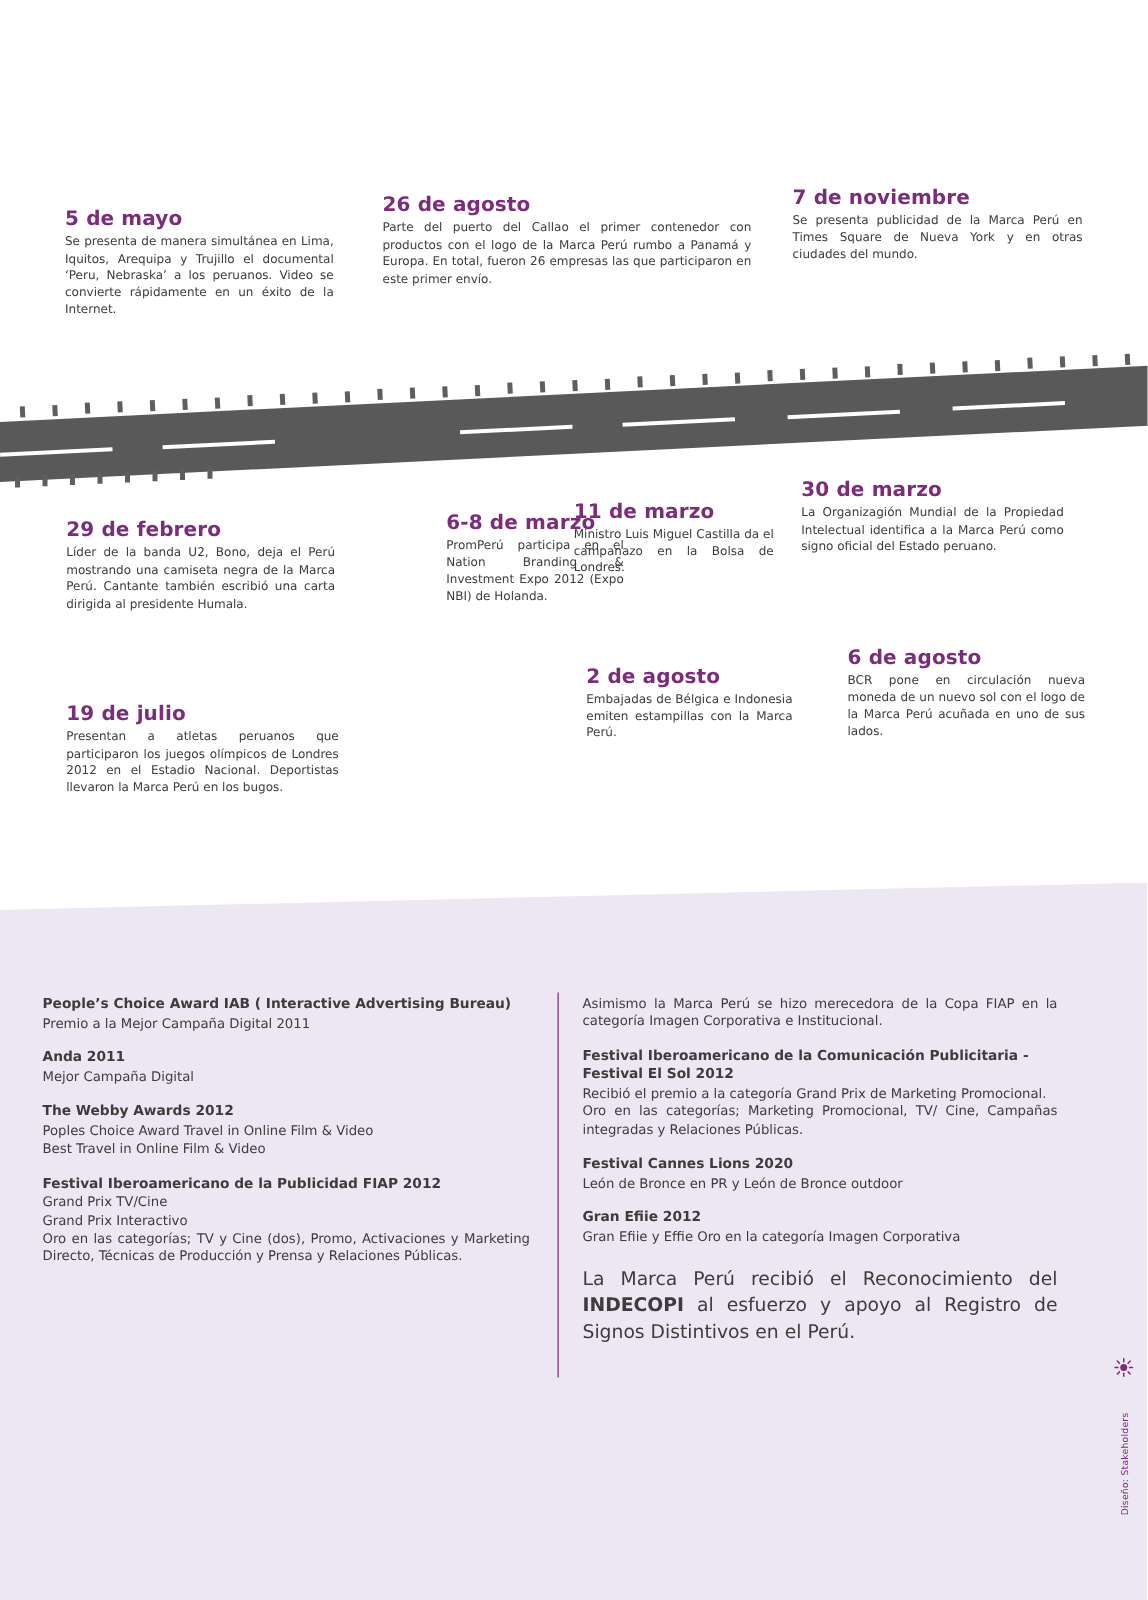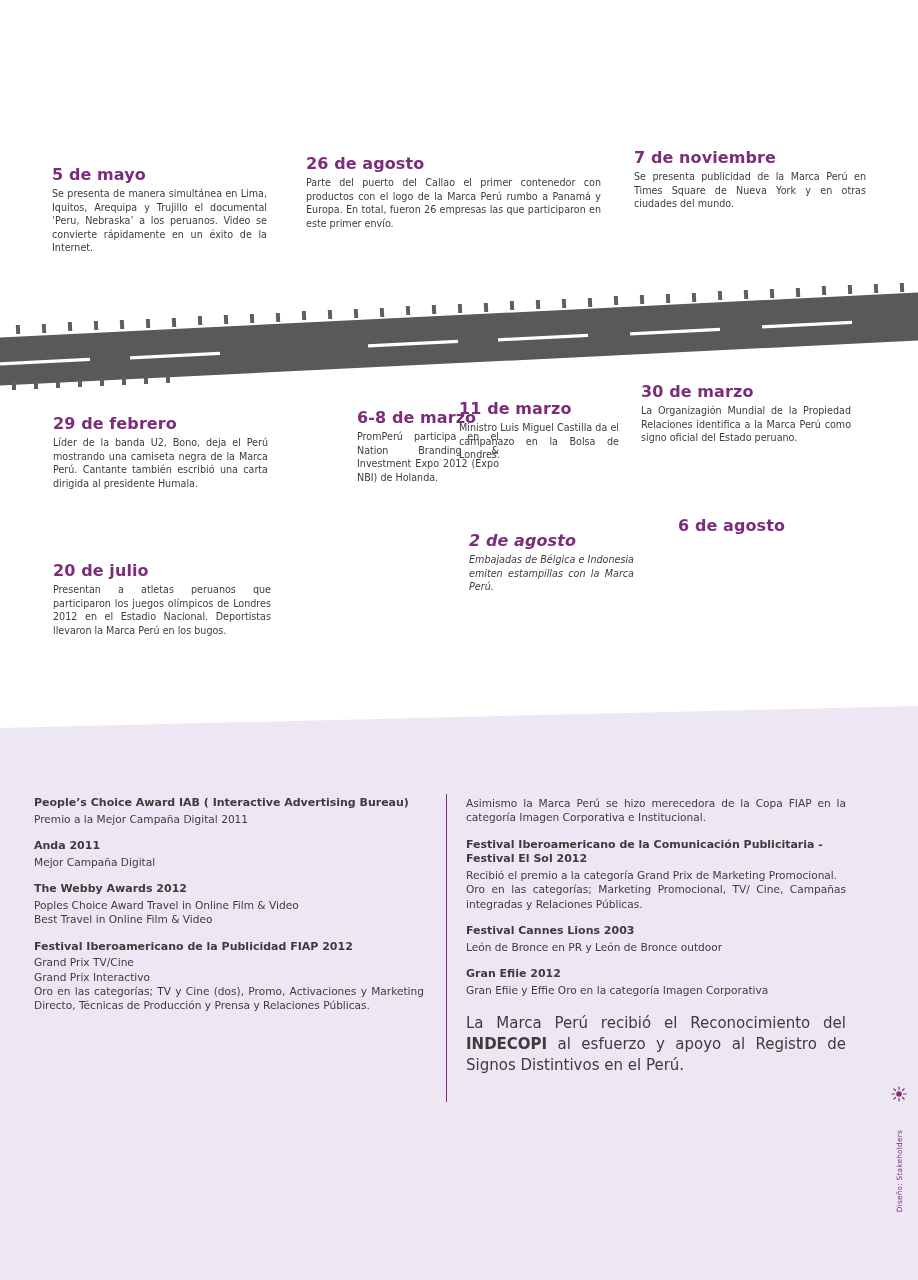--- a/index.html
+++ b/index.html
@@ -242,36 +242,37 @@
     <div class="body">PromPerú participa en el Nation Branding &amp; Investment Expo 2012 (Expo NBI) de Holanda.</div>
   </div>
 
   <div class="entry" style="left:459px; top:399px; width:160px;">
     <div class="date">11 de marzo</div>
     <div class="body">Ministro Luis Miguel Castilla da el campanazo en la Bolsa de Londres.</div>
   </div>
 
   <div class="entry" style="left:641px; top:382px; width:210px;">
     <div class="date">30 de marzo</div>
-    <div class="body">La Organizagión Mundial de la Propiedad Relaciones identifica a la Marca Perú como signo oficial del Estado peruano.</div>
+    <div class="body">La Organizagión Mundial de la Propiedad Intelectual identifica a la Marca Perú como signo oficial del Estado peruano.</div>
   </div>
 
   <div class="entry" style="left:53px; top:561px; width:218px;">
-    <div class="date">20 de julio</div>
+    <div class="date">19 de julio</div>
     <div class="body">Presentan a atletas peruanos que participaron los juegos olímpicos de Londres 2012 en el Estadio Nacional. Deportistas llevaron la Marca Perú en los bugos.</div>
   </div>
 
 
-  <div class="entry" style="left:469px; top:531px; width:165px;font-style:italic;">
+  <div class="entry" style="left:469px; top:531px; width:165px;">
     <div class="date">2 de agosto</div>
     <div class="body">Embajadas de Bélgica e Indonesia emiten estampillas con la Marca Perú.</div>
   </div>
 
   <div class="entry" style="left:678px; top:516px; width:190px;">
     <div class="date">6 de agosto</div>
+    <div class="body">BCR pone en circulación nueva moneda de un nuevo sol con el logo de la Marca Perú acuñada en uno de sus lados.</div>
   </div>
 
   <div class="awards-panel">
     <svg class="awards-bg" viewBox="0 0 918 574" preserveAspectRatio="none">
       <polygon points="0,22 918,0 918,574 0,574" fill="#ece7f2"></polygon>
     </svg>
 
     <div class="awards-content">
 
       <div class="divider"></div>
@@ -309,21 +310,21 @@
           <p class="just">Asimismo la Marca Perú se hizo  merecedora de la Copa FIAP en la categoría Imagen Corporativa e Institucional.</p>
         </div>
 
         <div class="award-block">
           <h4>Festival Iberoamericano de la Comunicación Publicitaria - Festival El Sol 2012</h4>
           <p class="just">Recibió el premio a la categoría Grand Prix de Marketing Promocional.</p>
           <p class="just">Oro en las categorías; Marketing Promocional, TV/ Cine, Campañas integradas y Relaciones Públicas.</p>
         </div>
 
         <div class="award-block">
-          <h4>Festival Cannes Lions  2003</h4>
+          <h4>Festival Cannes Lions  2020</h4>
           <p>León de Bronce en PR y León de Bronce outdoor</p>
         </div>
 
         <div class="award-block">
           <h4>Gran Efiie 2012</h4>
           <p>Gran Efiie y Effie Oro en  la categoría Imagen Corporativa</p>
         </div>
 
         <div class="note-indecopi"><span>La Marca Perú recibió el Reconocimiento del </span><b>INDECOPI</b><span> al esfuerzo y apoyo al Registro de Signos Distintivos en el Perú.</span></div>
 

